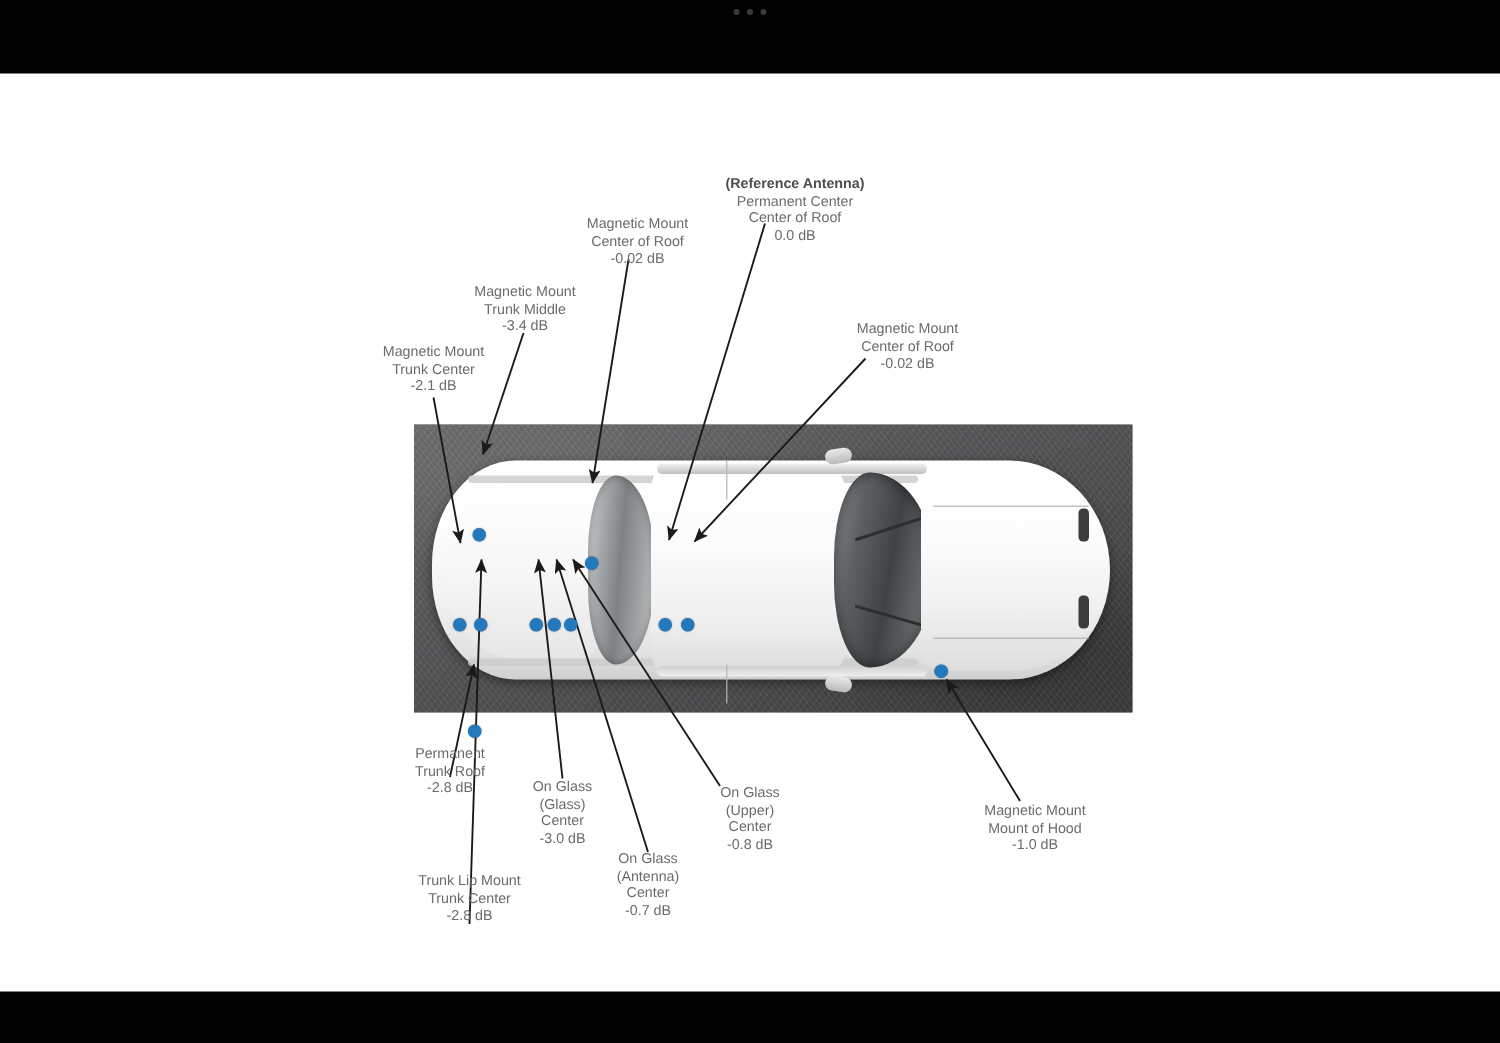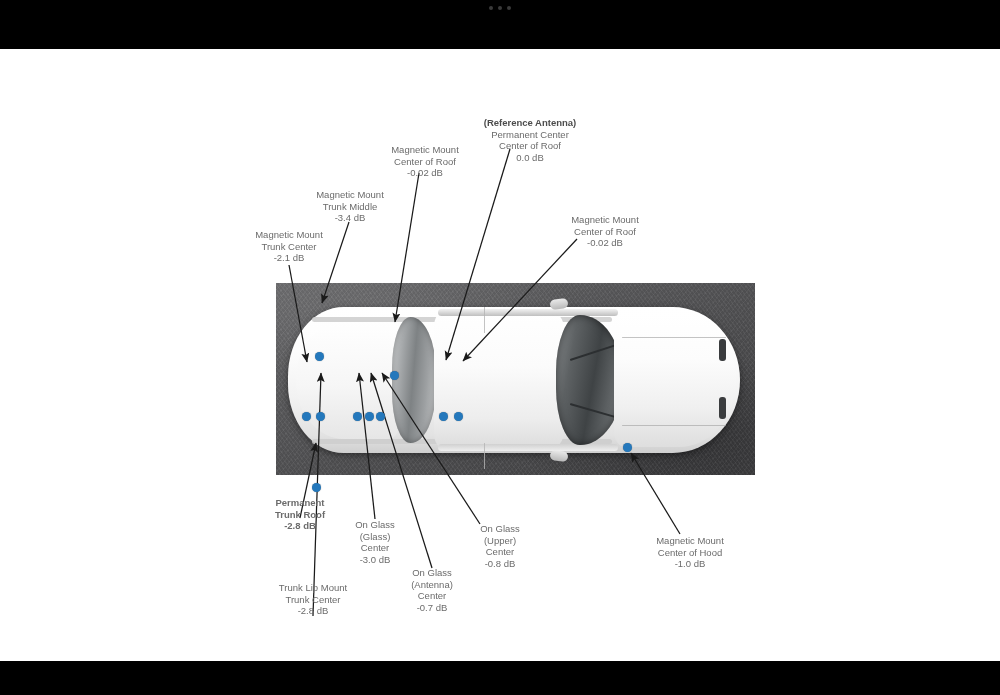--- a/index.html
+++ b/index.html
@@ -333,21 +333,21 @@
       <div>Trunk Center</div>
       <div>-2.1 dB</div>
     </div>
 
     <div class="label" style="left:530px; top:165px; width:150px;">
       <div>Magnetic Mount</div>
       <div>Center of Roof</div>
       <div>-0.02 dB</div>
     </div>
 
-    <div class="label" style="left:225px; top:448px; width:150px;font-weight:bold;">
+    <div class="label" style="left:225px; top:448px; width:150px;">
       <div>Permanent</div>
       <div>Trunk Roof</div>
       <div>-2.8 dB</div>
     </div>
 
     <div class="label" style="left:238px; top:533px; width:150px;">
       <div>Trunk Lip Mount</div>
       <div>Trunk Center</div>
       <div>-2.8 dB</div>
     </div>
@@ -368,18 +368,18 @@
 
     <div class="label" style="left:435px; top:474px; width:130px;">
       <div>On Glass</div>
       <div>(Upper)</div>
       <div>Center</div>
       <div>-0.8 dB</div>
     </div>
 
     <div class="label" style="left:615px; top:486px; width:150px;">
       <div>Magnetic Mount</div>
-      <div>Center of Hood</div>
+      <div>Mount of Hood</div>
       <div>-1.0 dB</div>
     </div>
 
   </div>
 </div>
 
 </body></html>

